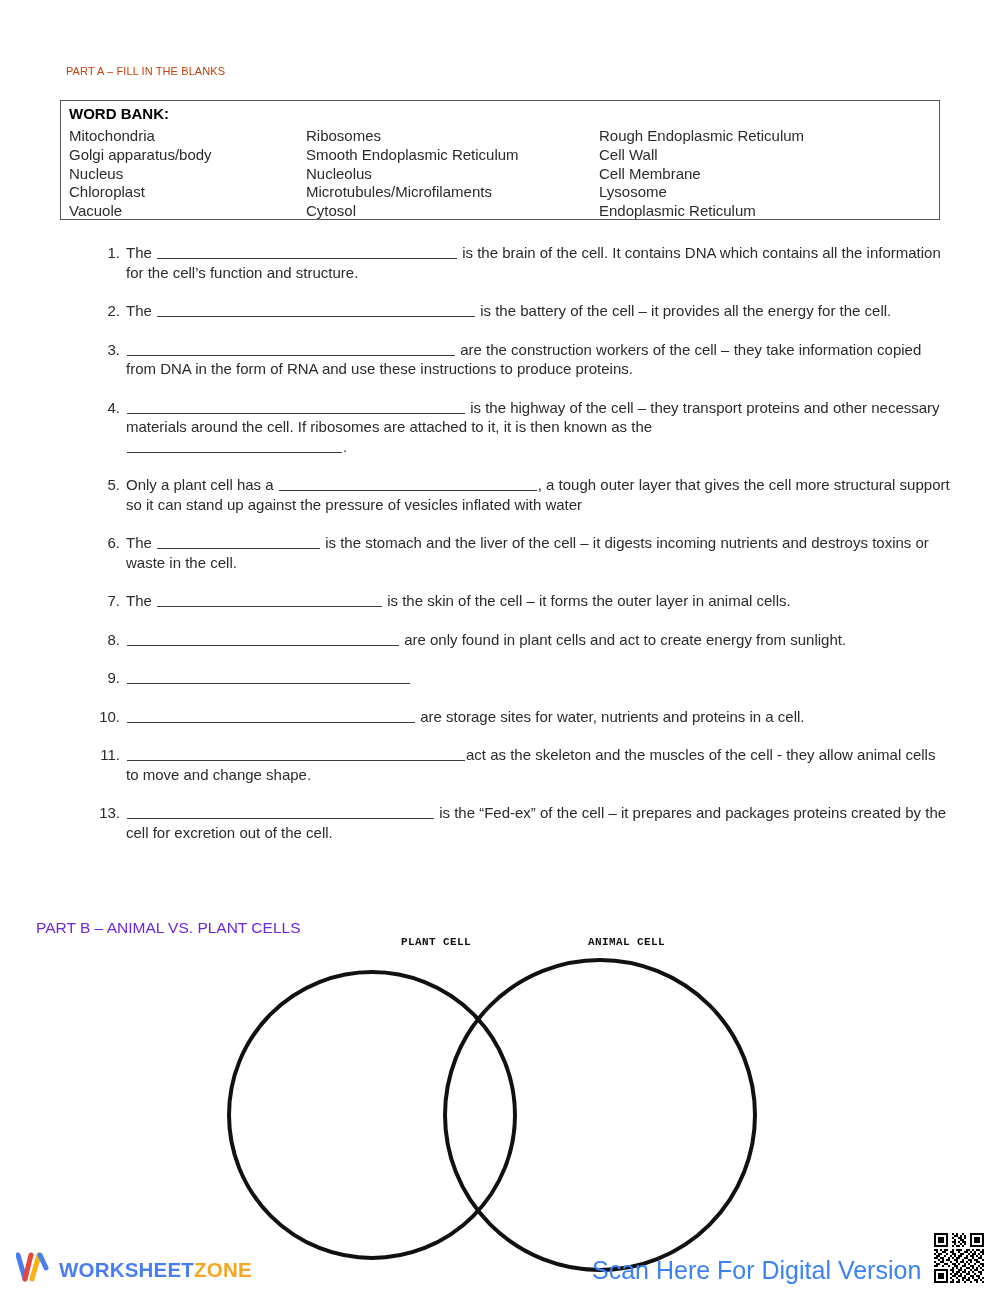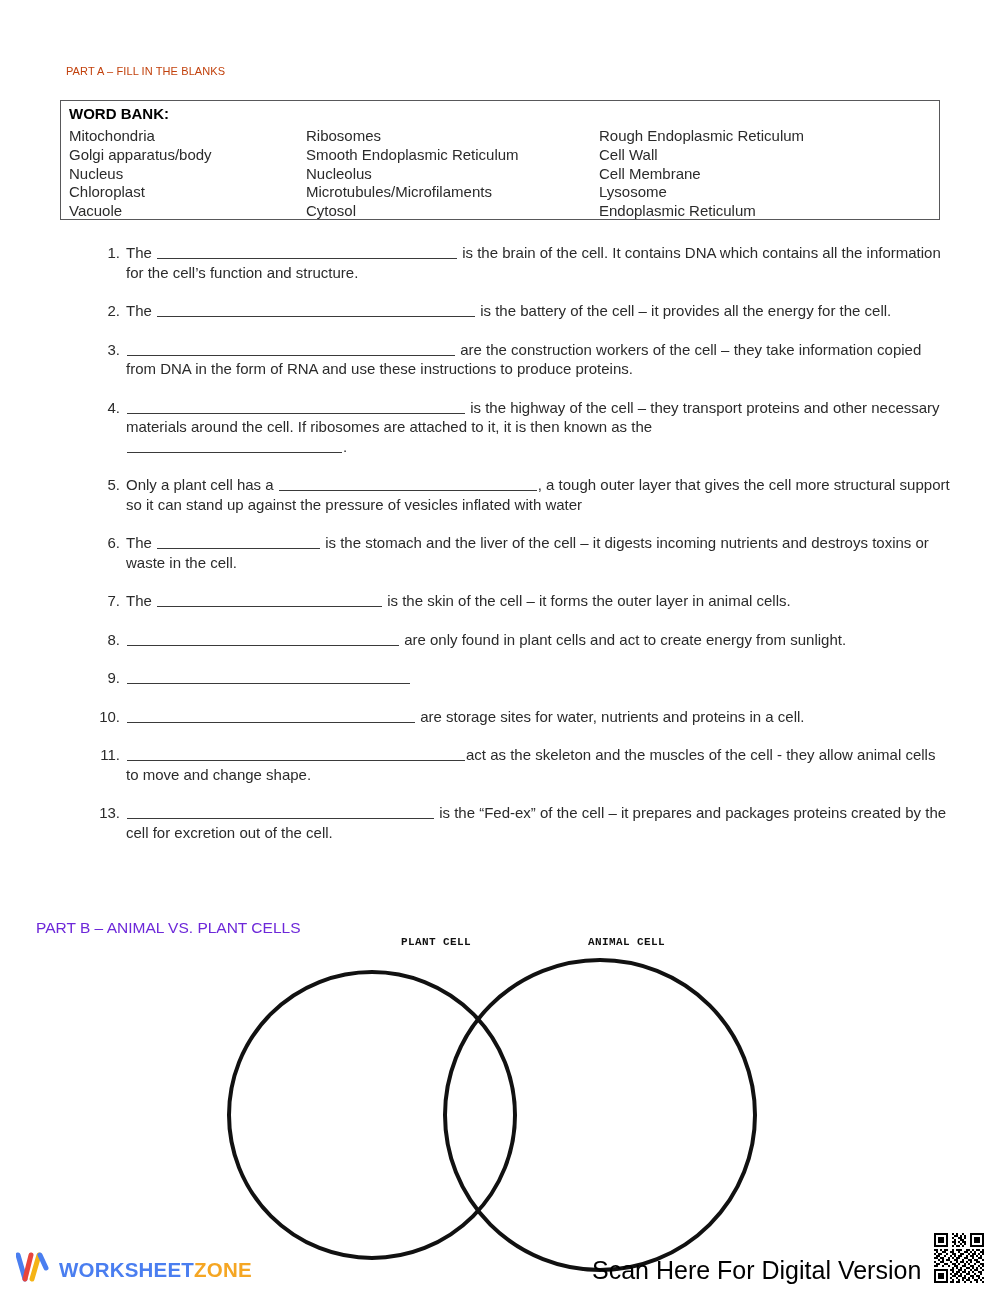--- a/index.html
+++ b/index.html
@@ -159,21 +159,21 @@
     white-space: nowrap;
   }
   .logo-text .w1 { color: #4a7ef0; }
   .logo-text .w2 { color: #f5a623; }
 
   .scan-text {
     position: absolute;
     left: 592px;
     top: 1256px;
     font-size: 25px;
-    color: #000000;
+    color: #3b82f6;
     white-space: nowrap;
   }
   .qr {
     position: absolute;
     left: 930px;
     top: 1229px;
     width: 58px;
     height: 58px;
     background: #fff;
   }

